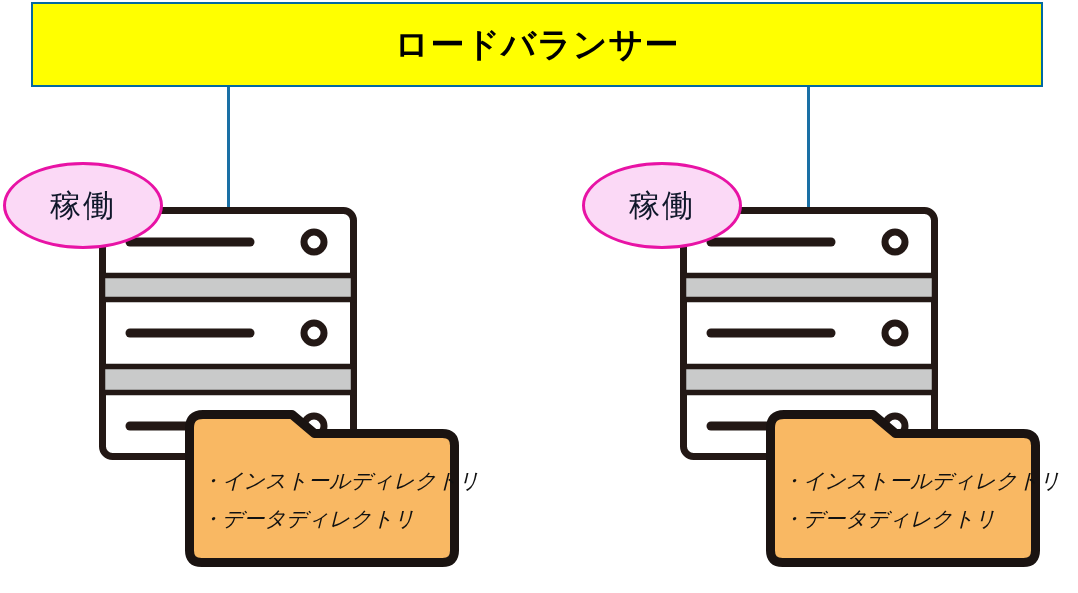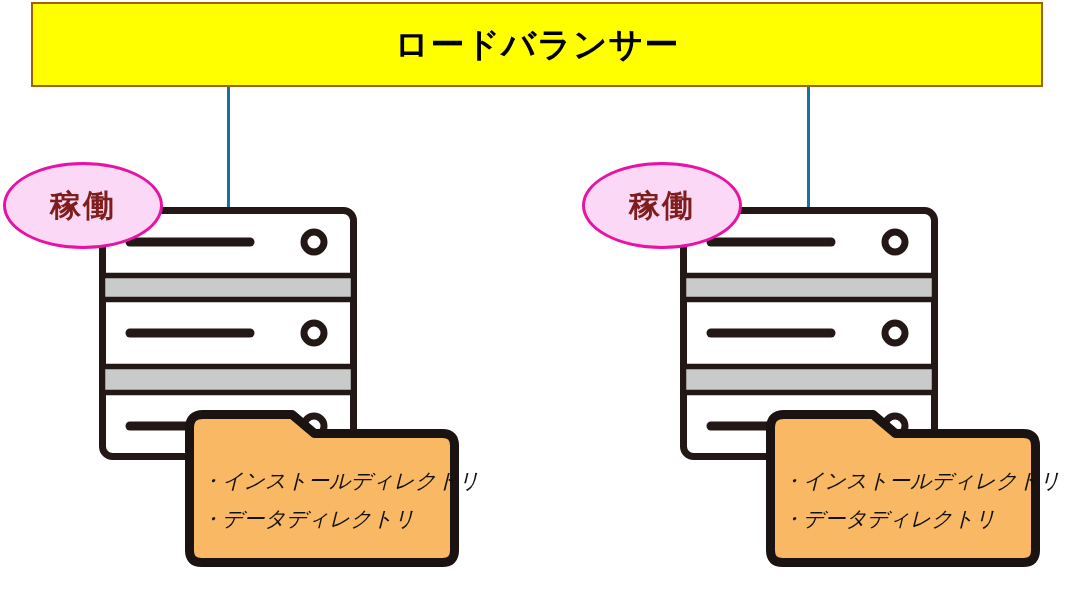--- a/index.html
+++ b/index.html
@@ -3,21 +3,21 @@
 <meta charset="utf-8">
 <style>
   html,body{margin:0;padding:0;background:#ffffff;}
   .canvas{
     position:relative;width:1078px;height:593px;overflow:hidden;
     font-family:"DejaVu Sans",sans-serif;background:#ffffff;
   }
   
   .banner{
     position:absolute;left:31px;top:2px;width:1012px;height:85px;
-    box-sizing:border-box;background:#ffff00;border:2px solid #a16207;
+    box-sizing:border-box;background:#ffff00;border:2px solid #0369a1;
     display:flex;align-items:center;justify-content:center;z-index:5;
   }
   .banner-label{
     font-size:34px;font-weight:bold;color:#000000;letter-spacing:1px;
   }
   
   .conn{
     position:absolute;width:3px;height:121px;top:86px;background:#1a70a5;z-index:1;
   }
   .conn-left{left:227px;}
@@ -42,21 +42,21 @@
   .folder-text-left{left:201px;}
   .folder-text-right{left:782px;}
   
   .status{
     position:absolute;top:162px;width:160px;height:87px;box-sizing:border-box;
     background:#fbd9f6;border:3px solid #e813a5;border-radius:50%;
     display:flex;align-items:center;justify-content:center;z-index:6;
   }
   .status-left{left:3px;}
   .status-right{left:582px;}
-  .status-label{font-size:31px;font-weight:bold;color:#7f1d1d;letter-spacing:2px;}
+  .status-label{font-size:31px;font-weight:normal;color:#0f172a;letter-spacing:2px;}
 </style>
 </head>
 <body>
 
 <div class="canvas">
 
   <div class="banner">
     <span class="banner-label">ロードバランサー</span>
   </div>
 

